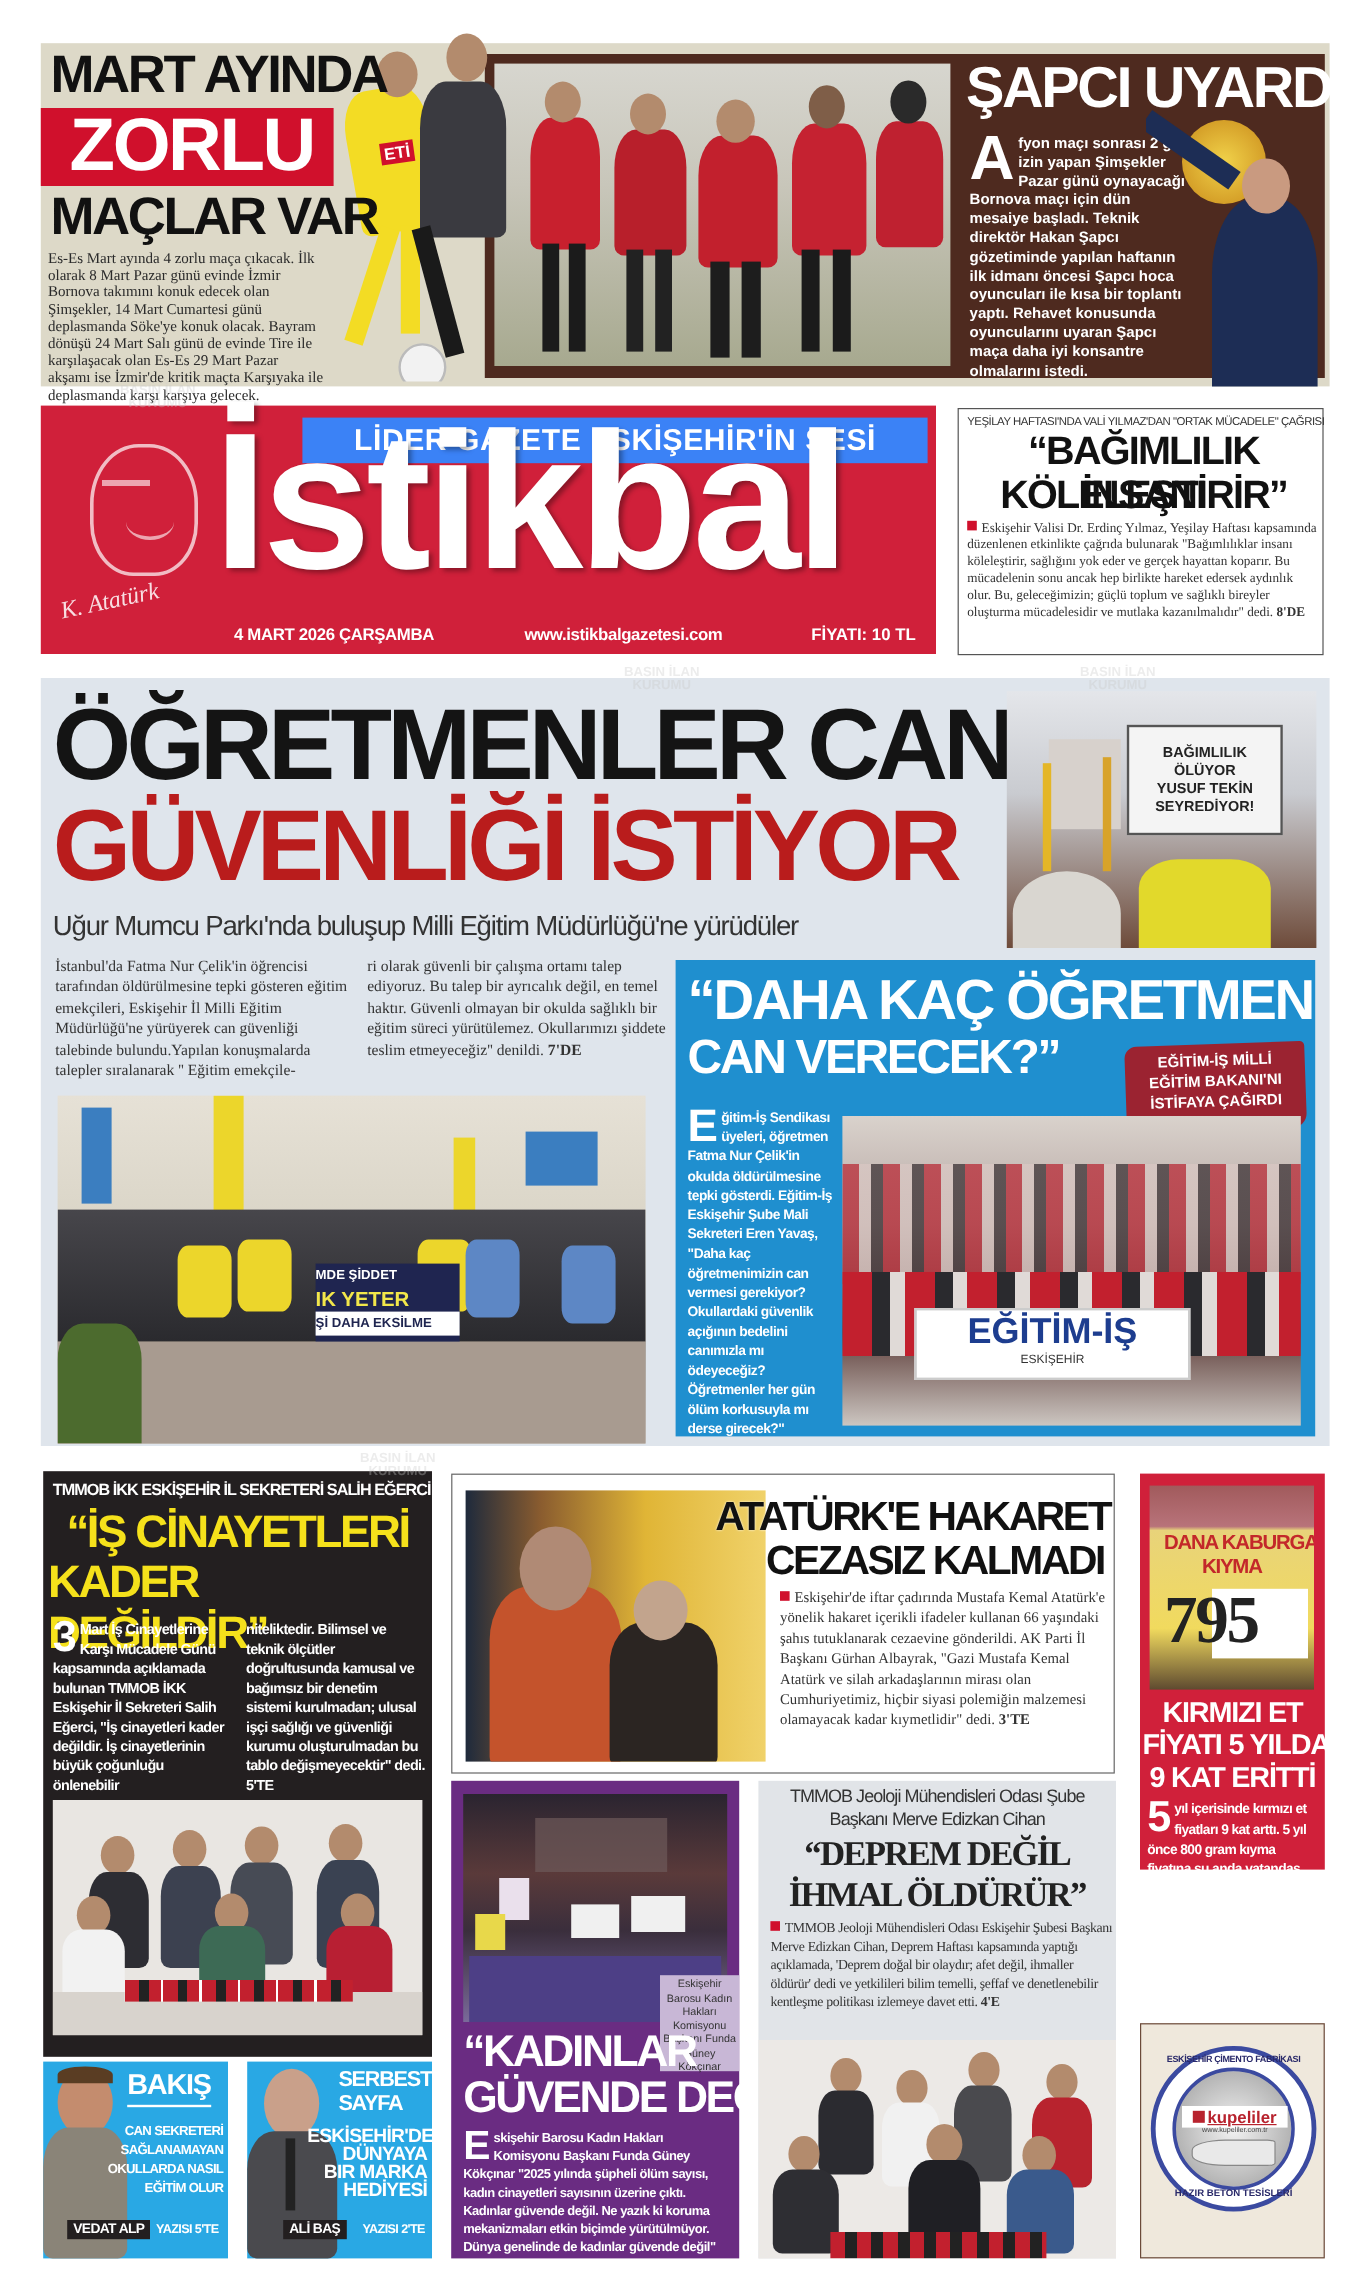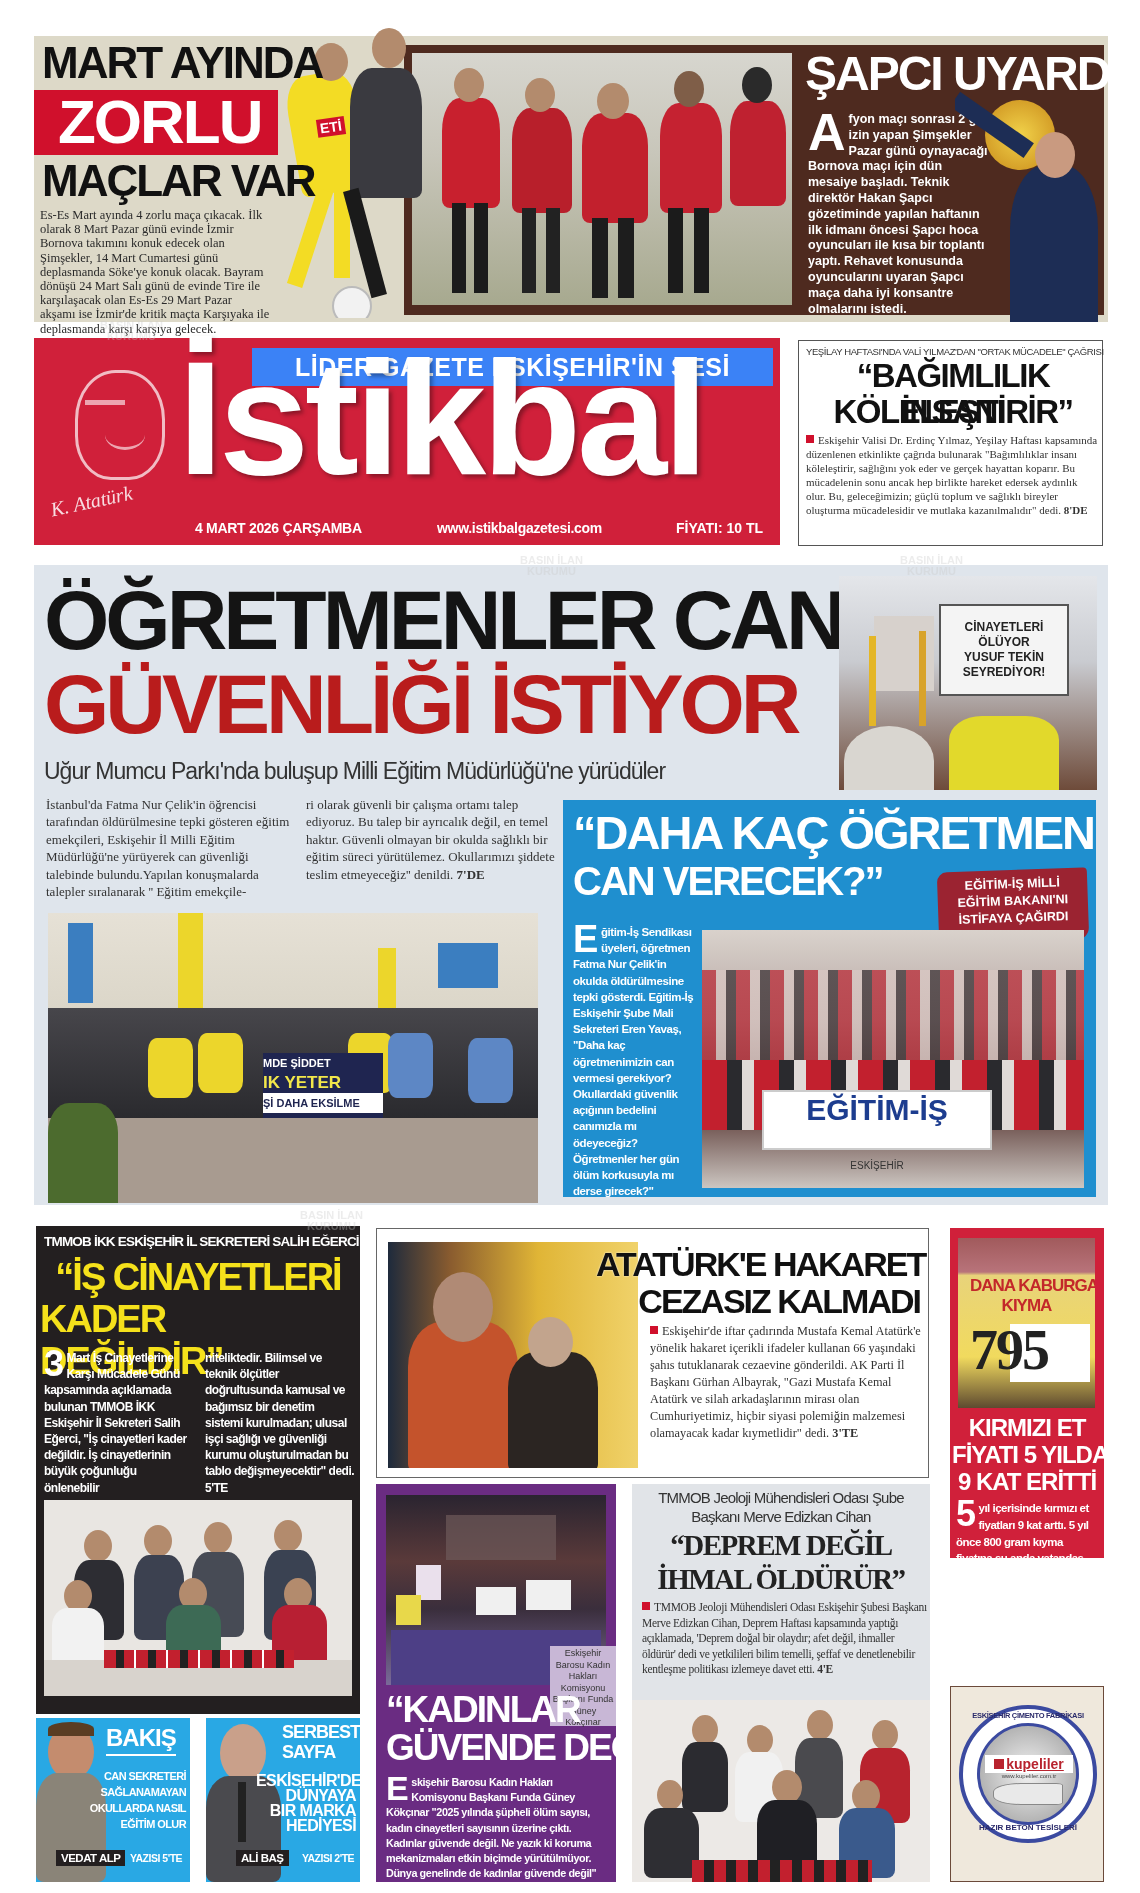--- a/index.html
+++ b/index.html
@@ -101,21 +101,21 @@
 <div class="abs cond" style="left:44px;top:662px;font-size:84px;line-height:84px;color:#b91c1c;letter-spacing:-4px;white-space:nowrap;">GÜVENLİĞİ İSTİYOR</div>
 <div class="abs sans" style="left:44px;top:758px;font-size:23px;color:#333;letter-spacing:-1px;white-space:nowrap;">Uğur Mumcu Parkı'nda buluşup Milli Eğitim Müdürlüğü'ne yürüdüler</div>
 
 <div class="photo" style="left:839px;top:576px;width:258px;height:214px;background:linear-gradient(180deg,#e4e6ea 0%,#c9cbd0 40%,#6e4b3a 100%);">
   <div class="abs" style="left:35px;top:40px;width:60px;height:75px;background:#d7d1cc;"></div>
   <div class="abs" style="left:30px;top:60px;width:7px;height:90px;background:#e4b627;"></div>
   <div class="abs" style="left:80px;top:55px;width:7px;height:95px;background:#d8a32a;"></div>
   <div class="abs" style="left:110px;top:140px;width:110px;height:80px;background:#e2d92b;border-radius:30% 30% 0 0;"></div>
   <div class="abs" style="left:5px;top:150px;width:90px;height:70px;border-radius:50% 50% 0 0;background:#d9d6d0;"></div>
   <div class="abs sans" style="left:100px;top:28px;width:130px;height:92px;background:#f4f4f4;border:2px solid #555;display:flex;flex-direction:column;justify-content:center;align-items:center;font-weight:bold;font-size:12px;line-height:15px;color:#222;">
-    <span>CİNAYETLERİ</span>
+    <span>BAĞIMLILIK</span>
     <span>ÖLÜYOR</span>
     <span>YUSUF TEKİN</span>
     <span>SEYREDİYOR!</span>
   </div>
 </div>
 
 <div class="para serif" style="left:46px;top:796px;width:250px;font-size:13px;line-height:17.4px;color:#333;">İstanbul'da Fatma Nur Çelik'in öğrencisi tarafından öldürülmesine tepki gösteren eğitim emekçileri, Eskişehir İl Milli Eğitim Müdürlüğü'ne yürüyerek can güvenliği talebinde bulundu.Yapılan konuşmalarda talepler sıralanarak '' Eğitim emekçile-</div>
 <div class="para serif" style="left:306px;top:796px;width:250px;font-size:13px;line-height:17.4px;color:#333;">
   <span>ri olarak güvenli bir çalışma ortamı talep ediyoruz. Bu talep bir ayrıcalık değil, en temel haktır. Güvenli olmayan bir okulda sağlıklı bir eğitim süreci yürütülemez. Okullarımızı şiddete teslim etmeyeceğiz'' denildi.</span> <b>7'DE</b>
 </div>
@@ -149,21 +149,21 @@
   <div>İSTİFAYA ÇAĞIRDI</div>
 </div>
 <div class="para sans" style="left:573px;top:924px;width:122px;color:#fff;font-weight:bold;font-size:11.5px;line-height:16.2px;letter-spacing:-0.4px;">
   <span class="dropcap" style="font-size:38px;">E</span><span>ğitim-İş Sendikası üyeleri, öğretmen Fatma Nur Çelik'in okulda öldürülmesine tepki gösterdi. Eğitim-İş Eskişehir Şube Mali Sekreteri Eren Yavaş, "Daha kaç öğretmenimizin can vermesi gerekiyor? Okullardaki güvenlik açığının bedelini canımızla mı ödeyeceğiz? Öğretmenler her gün ölüm korkusuyla mı derse girecek?"</span>
 </div>
 <div class="photo" style="left:702px;top:930px;width:382px;height:258px;background:linear-gradient(180deg,#d9d2cc 0%,#b7a7a3 35%,#5e3e3a 70%,#ccc6c1 100%);">
   <div class="abs" style="left:0;top:40px;width:382px;height:100px;background:repeating-linear-gradient(90deg,#b82a36 0 14px,#d9c7c3 14px 24px,#3b3134 24px 34px);opacity:0.75;"></div>
   <div class="abs" style="left:0;top:130px;width:382px;height:70px;background:repeating-linear-gradient(90deg,#c2202e 0 25px,#2a2a2e 25px 40px,#e0dad7 40px 52px);"></div>
   <div class="abs sans" style="left:60px;top:160px;width:230px;height:60px;background:#fff;border:2px solid #ccc;text-align:center;">
     <div style="color:#1d3d8f;font-weight:bold;font-size:30px;line-height:36px;">EĞİTİM-İŞ</div>
-    <div style="font-size:10px;color:#333;margin-top:32px;">ESKİŞEHİR</div>
+    <div style="font-size:10px;color:#333;">ESKİŞEHİR</div>
   </div>
 </div>
 
 <div class="abs" style="left:36px;top:1226px;width:324px;height:488px;background:#231f20;"></div>
 <div class="abs cond" style="left:44px;top:1234px;width:310px;color:#fff;font-size:13.5px;white-space:nowrap;letter-spacing:-0.8px;">TMMOB İKK ESKİŞEHİR İL SEKRETERİ SALİH EĞERCİ</div>
 <div class="abs cond" style="left:40px;top:1256px;width:316px;text-align:center;font-size:38px;line-height:42px;color:#f5e11b;letter-spacing:-2px;">“İŞ CİNAYETLERİ</div>
 <div class="abs cond" style="left:40px;top:1298px;width:316px;text-align:left;font-size:38px;line-height:42px;color:#f5e11b;letter-spacing:-2px;">KADER DEĞİLDİR”</div>
 <div class="para sans" style="left:44px;top:1350px;width:148px;color:#fff;font-weight:bold;font-size:12px;line-height:16.2px;letter-spacing:-0.5px;">
   <span class="dropcap" style="font-size:36px;">3</span><span>Mart İş Cinayetlerine Karşı Mücadele Günü kapsamında açıklamada bulunan TMMOB İKK Eskişehir İl Sekreteri Salih Eğerci, "İş cinayetleri kader değildir. İş cinayetlerinin büyük çoğunluğu önlenebilir</span>
 </div>

